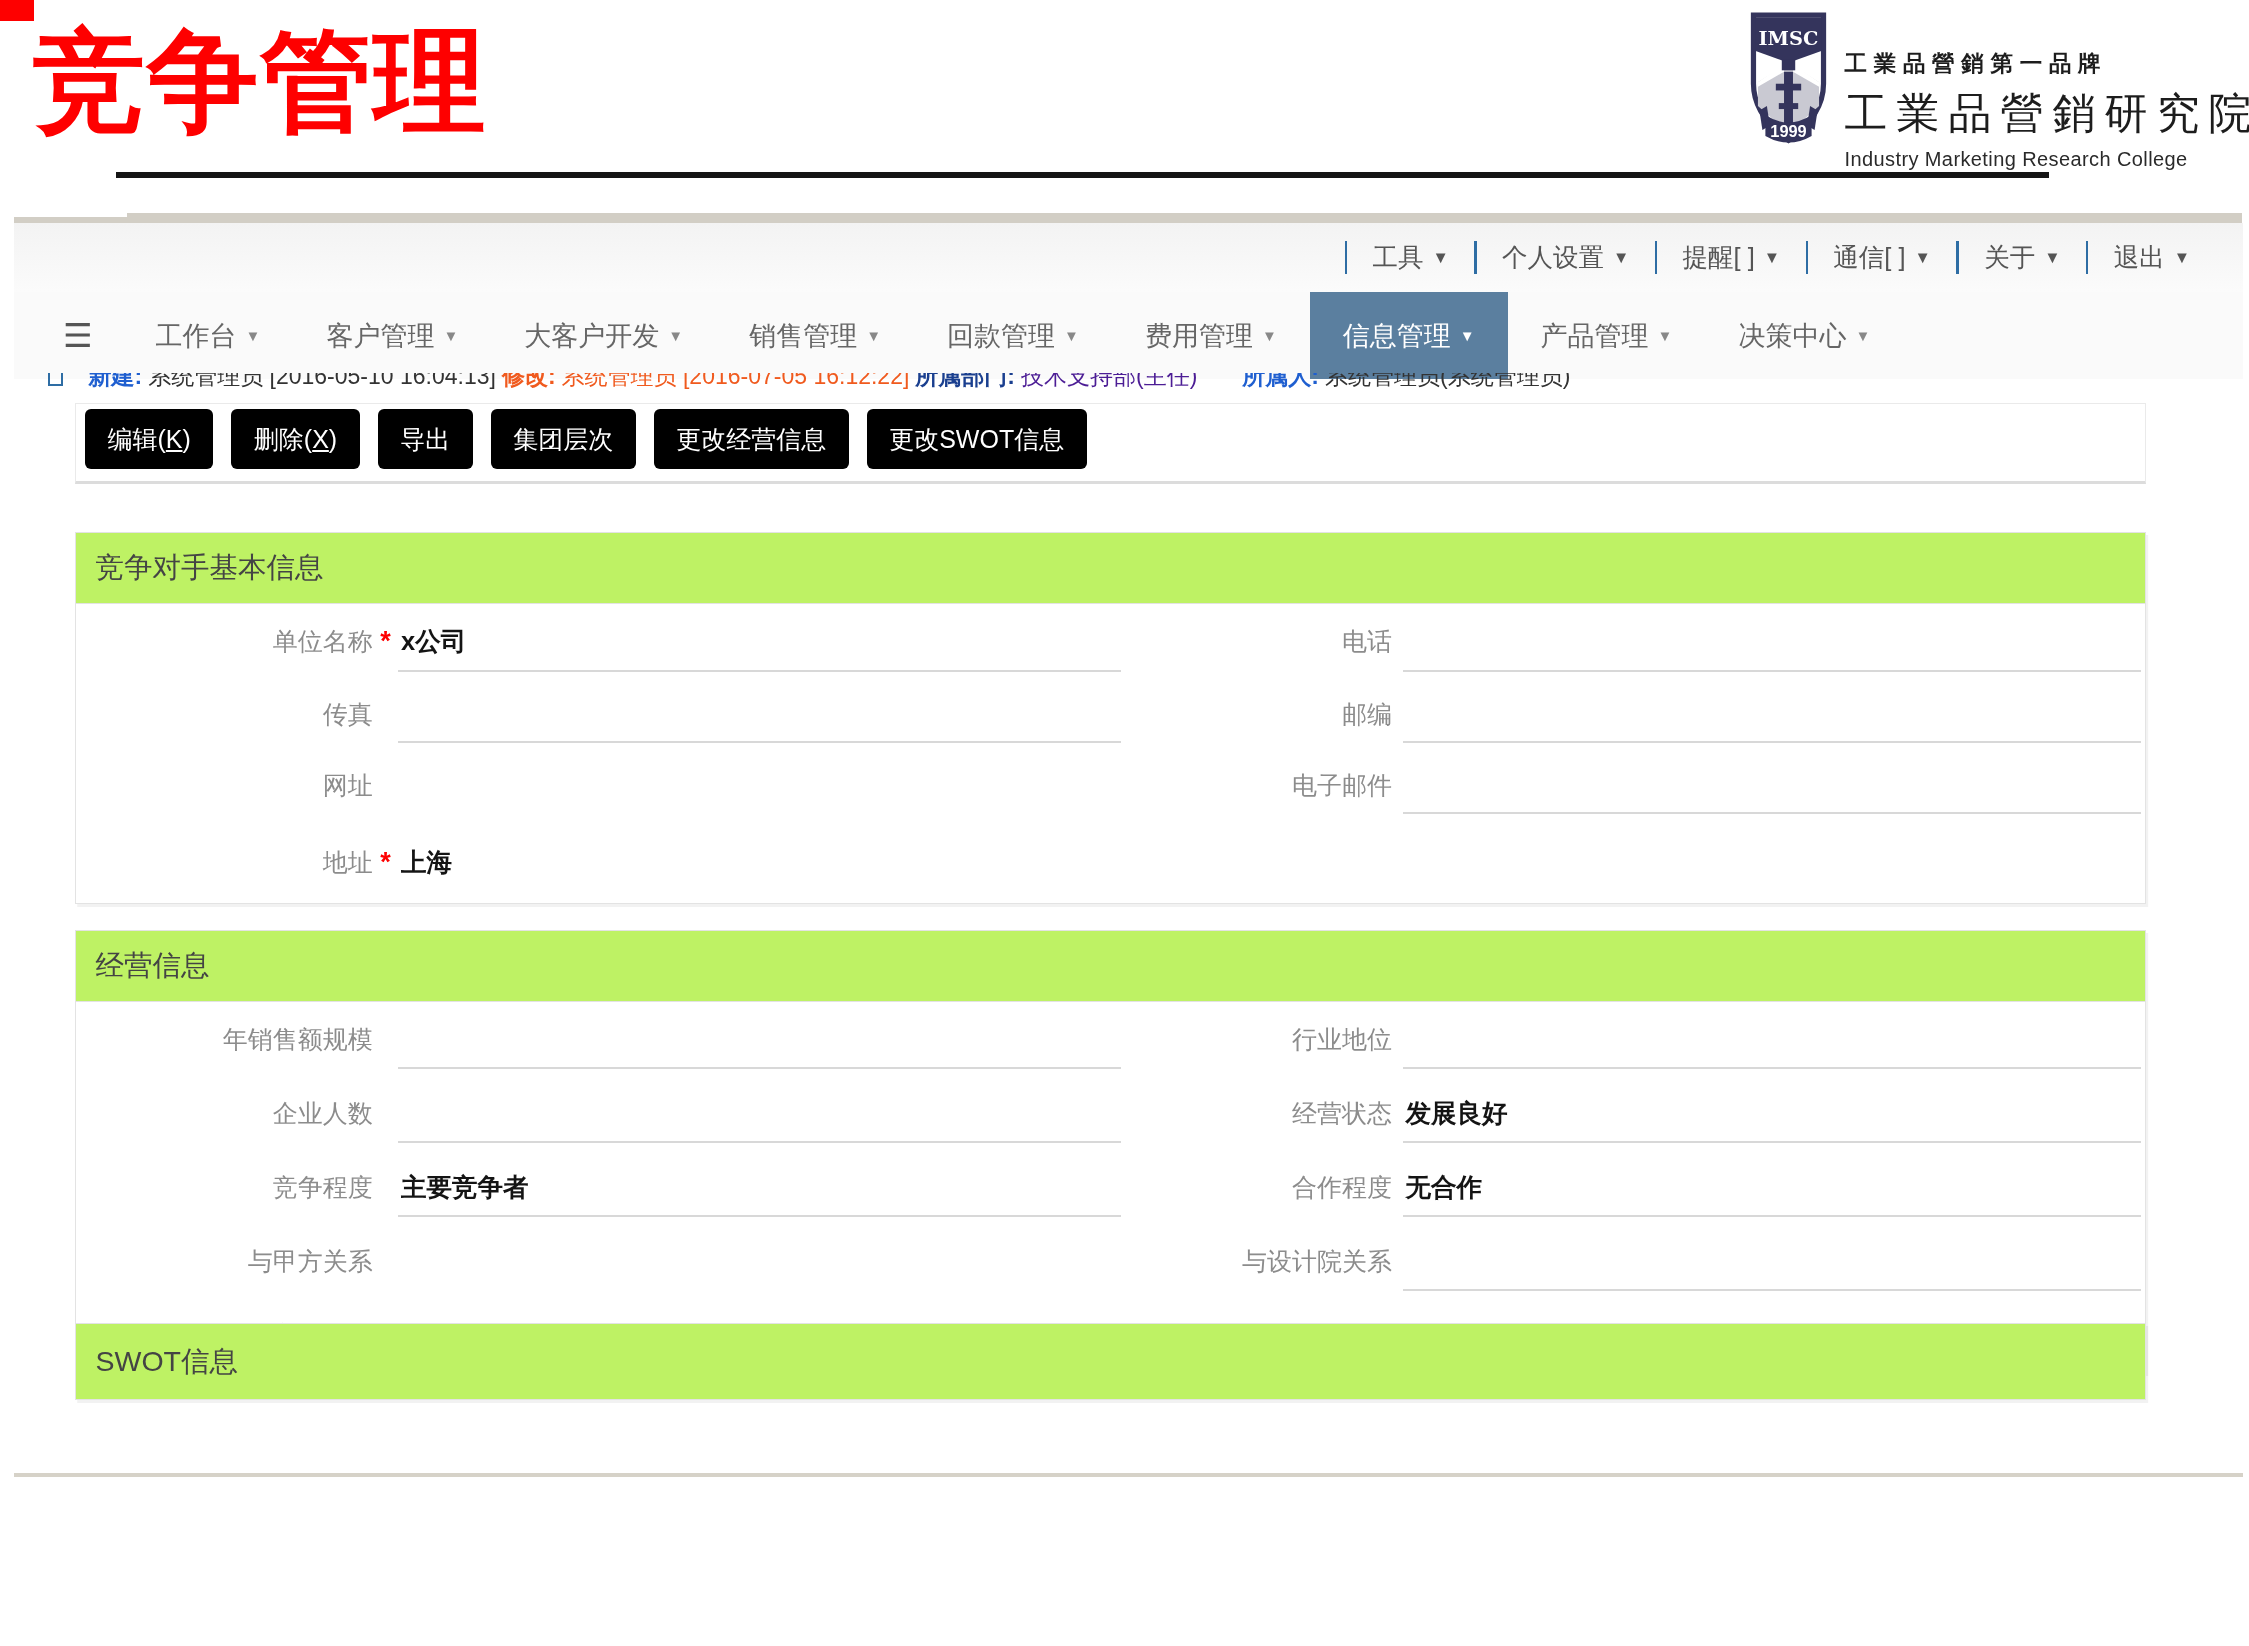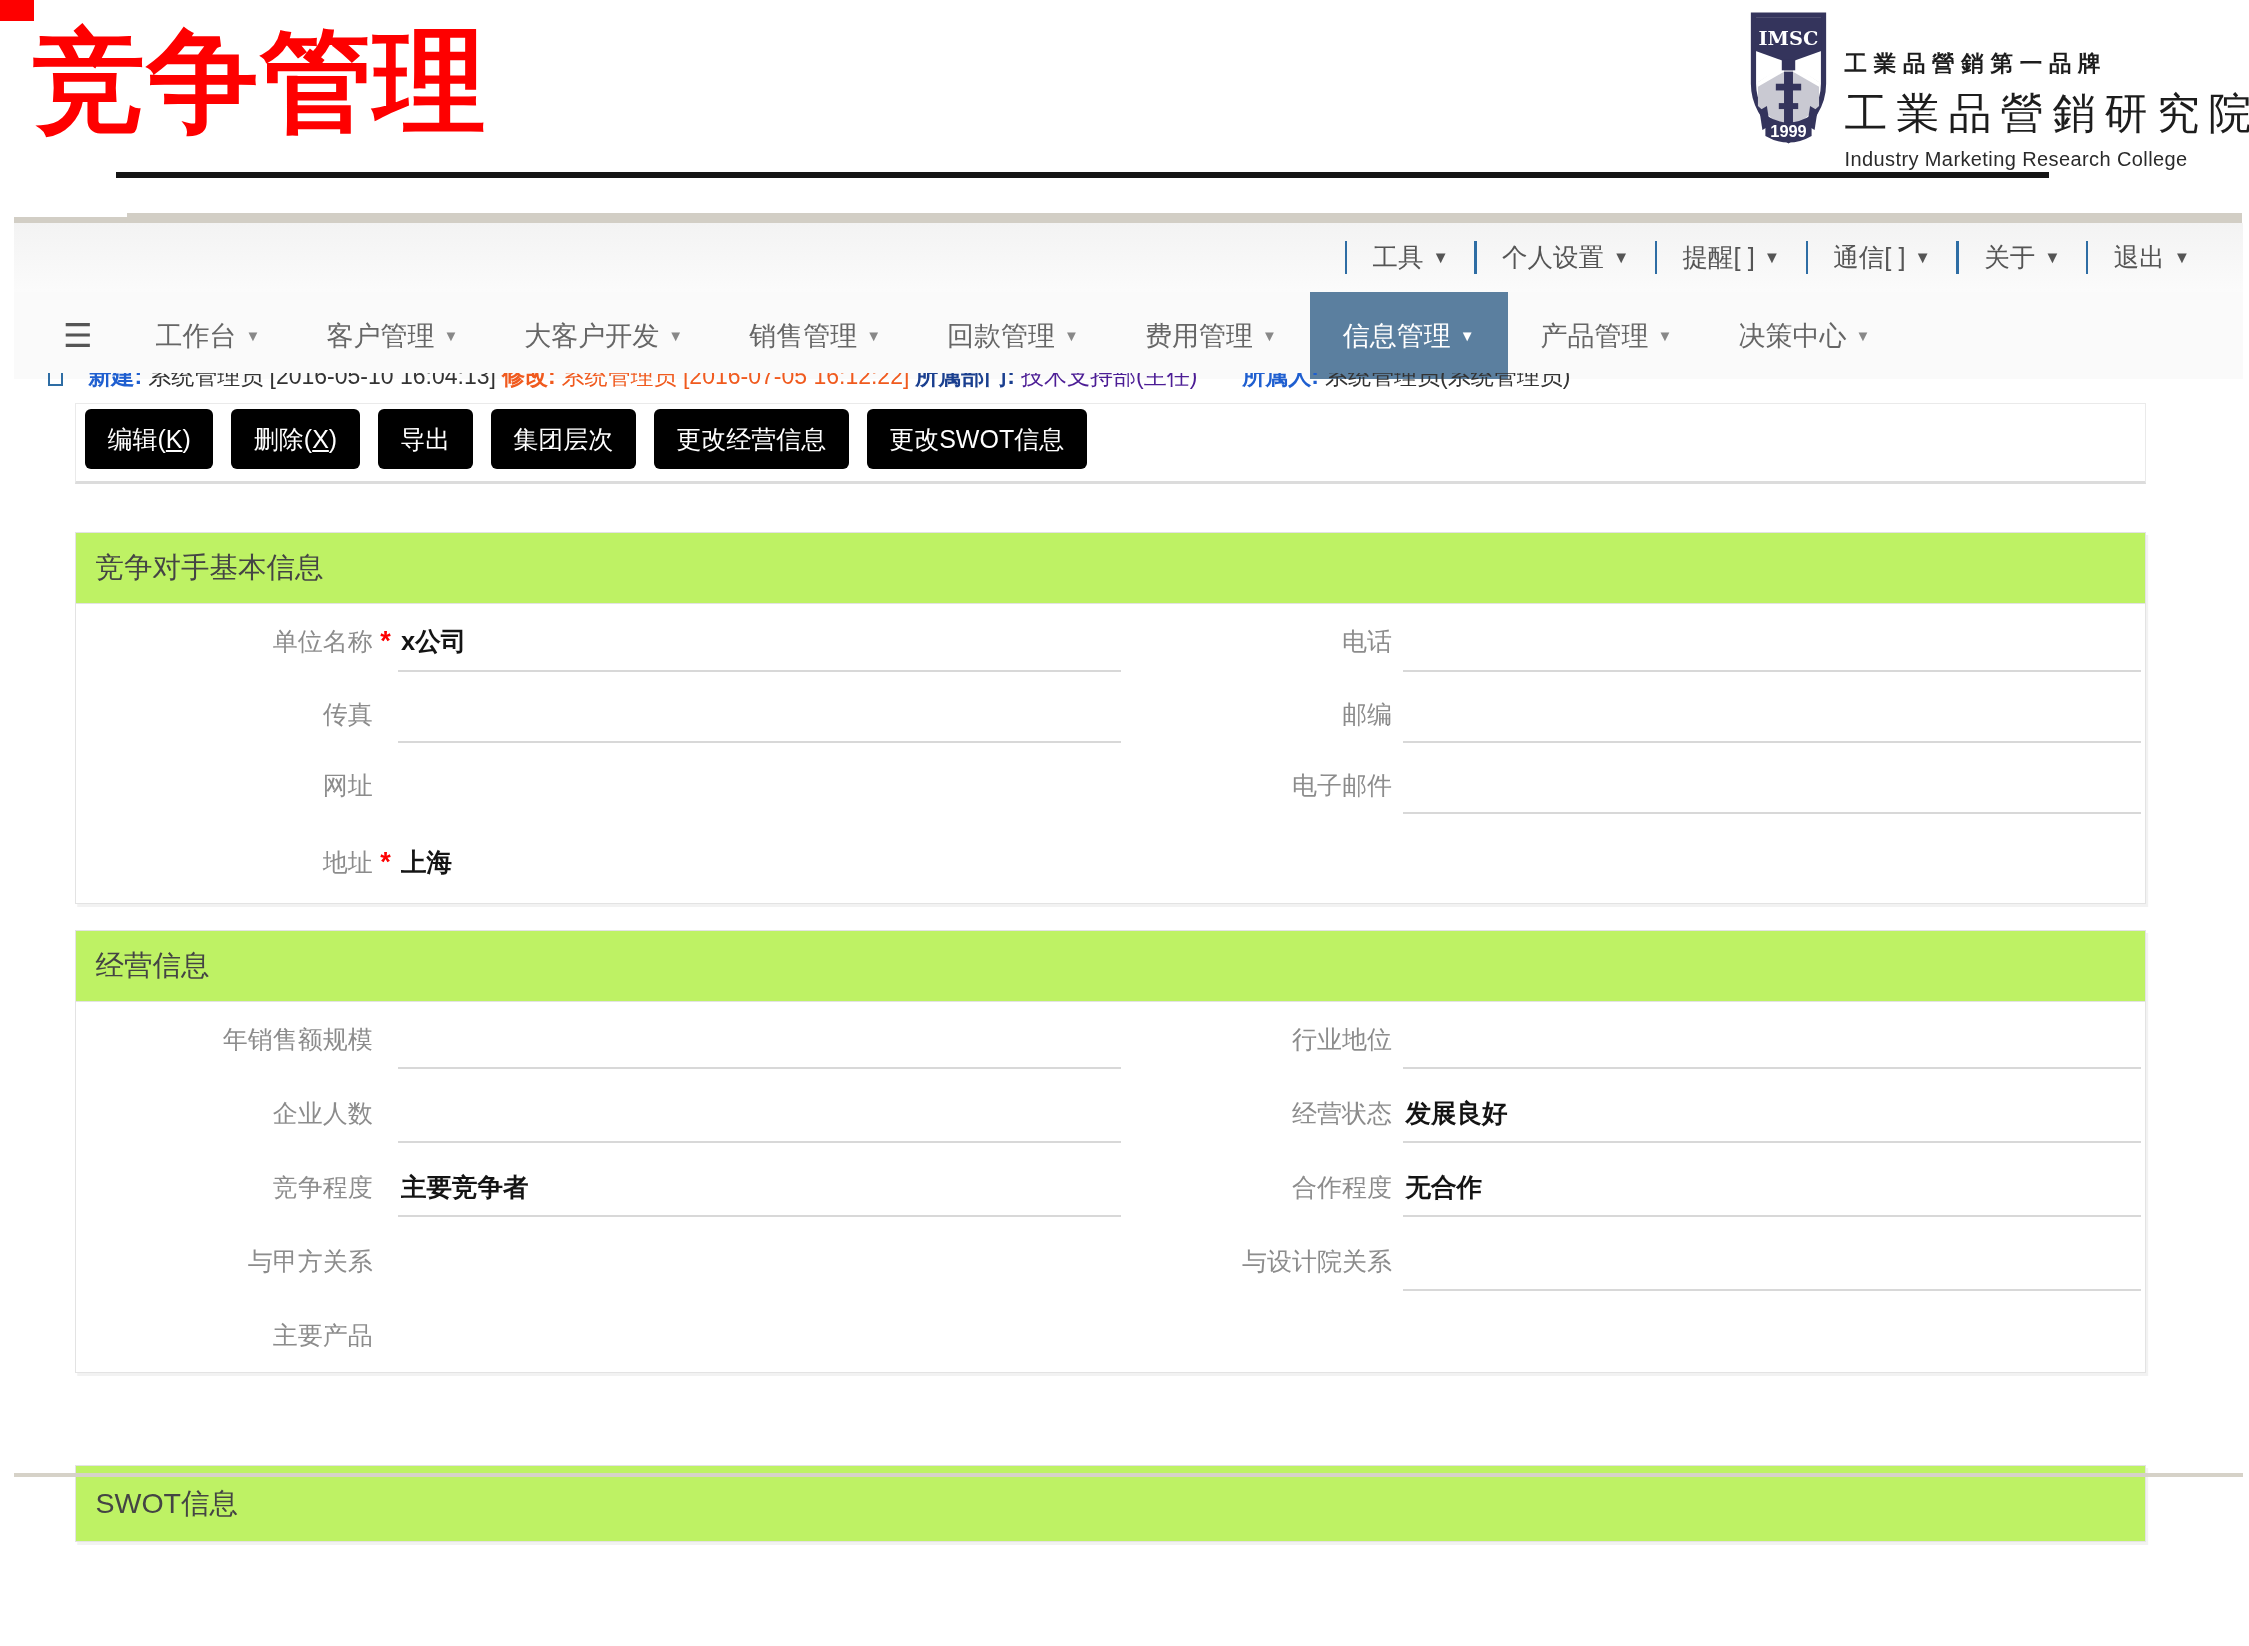--- a/index.html
+++ b/index.html
@@ -342,20 +342,20 @@
           <div class="cell-l">
             <div class="flabel">主要产品</div>
             <div class="freq"></div>
             <div class="finput finput-l">
               <span></span>
             </div>
           </div>
           <div class="cell-r" style="visibility: hidden;"></div>
         </div>
       </div>
-      <div class="section-box" style="top: 1465px;">
+      <div class="section-box" style="top: 1323px;">
         <div class="section-header only" style="height: 75px;">SWOT信息</div>
       </div>
     </div>
 
   <div class="bottom-rule"></div>
 </div>
 
 
 </body></html>

